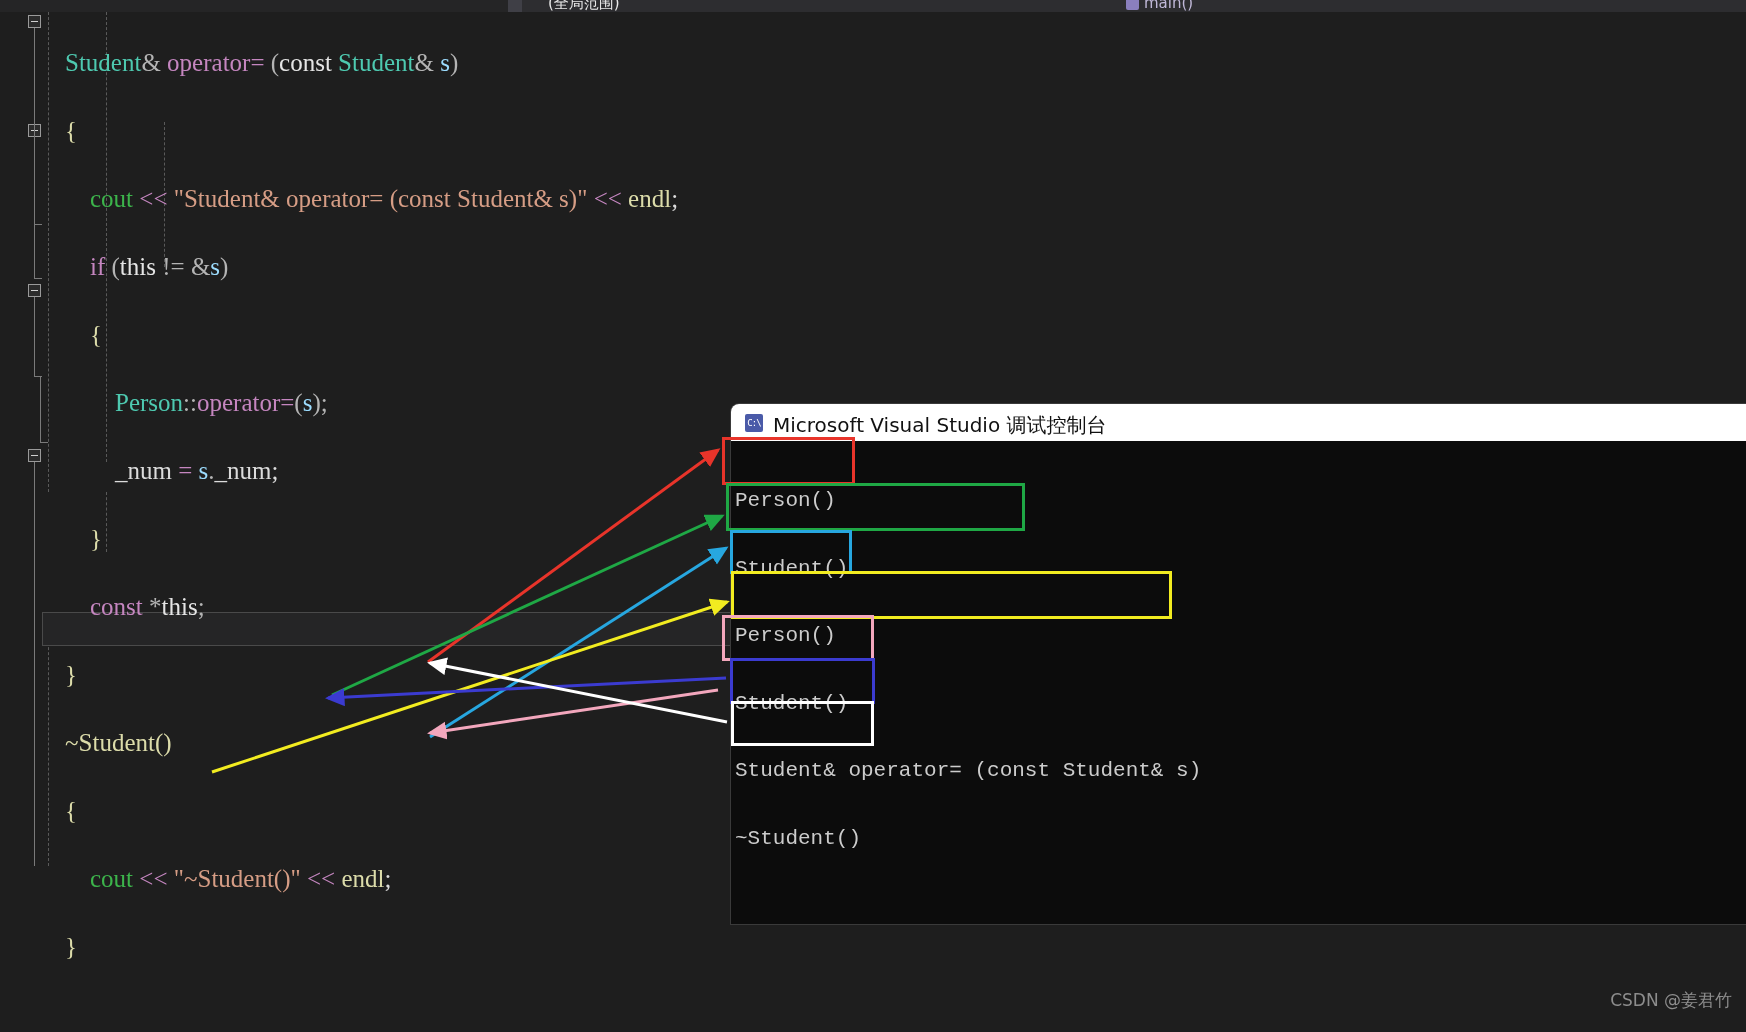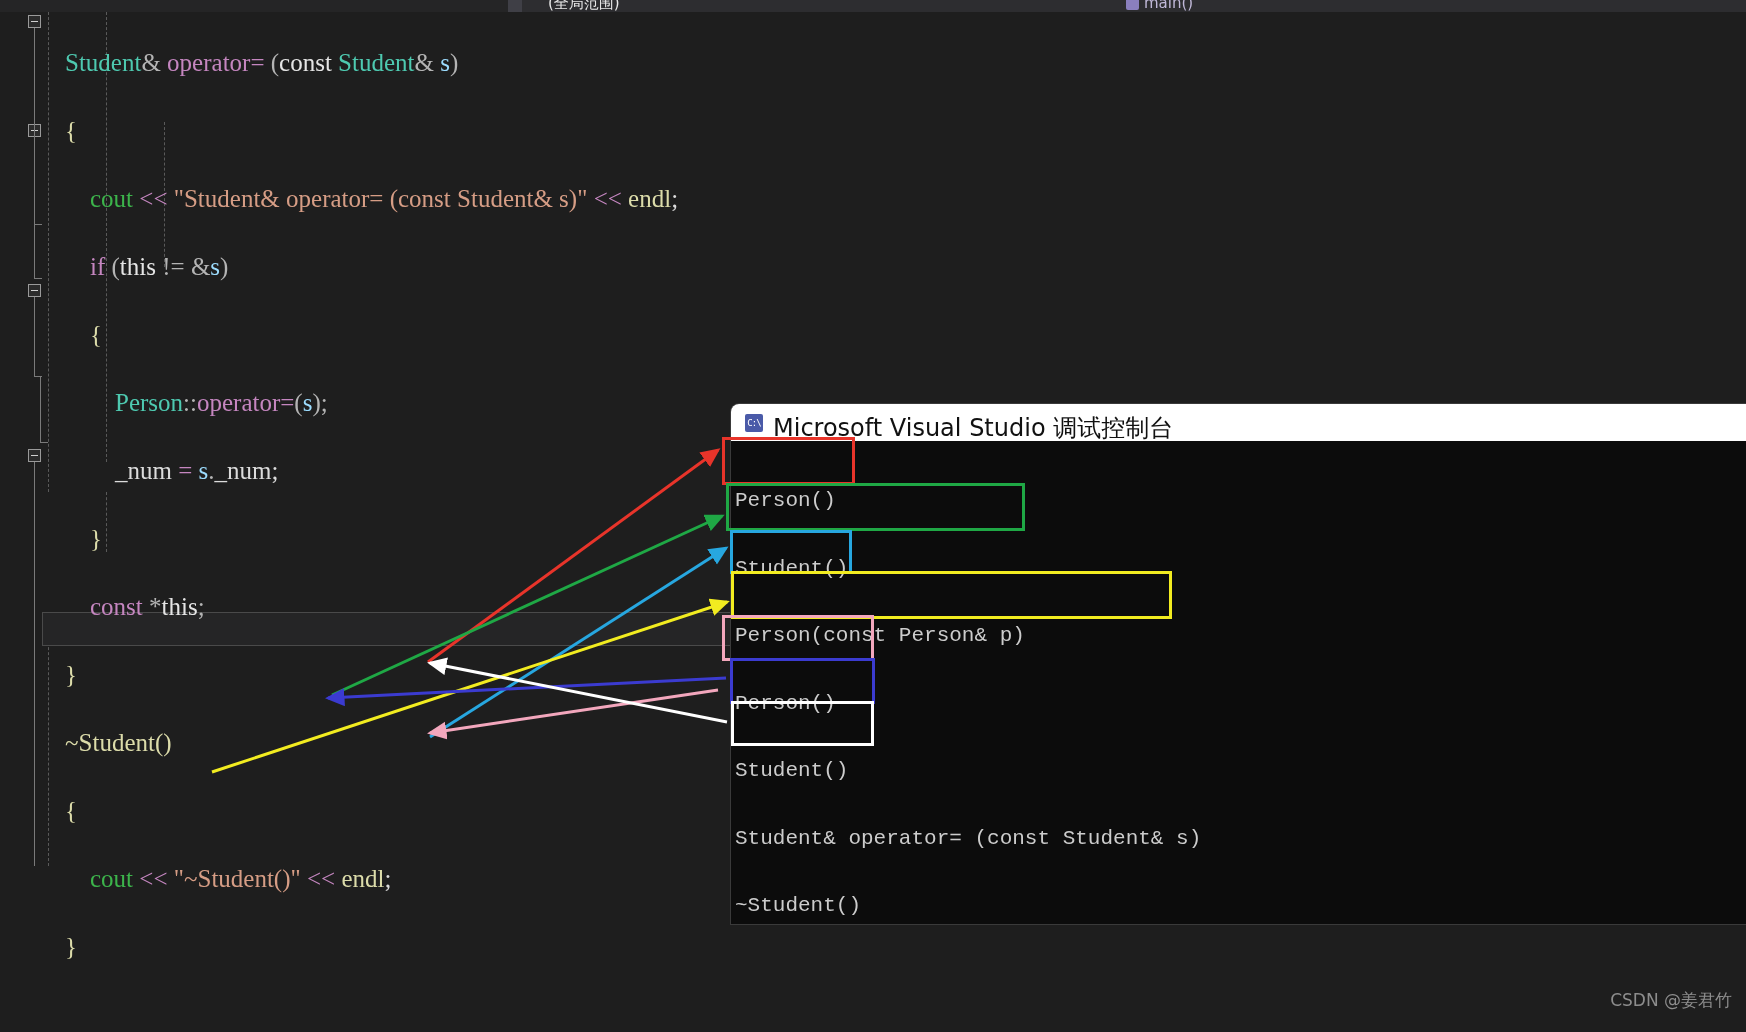--- a/index.html
+++ b/index.html
@@ -52,21 +52,21 @@
        border:1px solid #4a4a4a;box-sizing:border-box;background:#252526;}
 
   
   #console{position:absolute;left:731px;top:404px;width:1015px;height:520px;
        background:#0c0c0c;border-top-left-radius:8px;box-shadow:0 0 0 1px #3a3a3a;}
   #console-title{position:absolute;left:0;top:0;width:1015px;height:37px;background:#ffffff;
        border-top-left-radius:8px;}
   #console-ico{position:absolute;left:14px;top:10px;width:18px;height:18px;background:#4a5aa8;
        border-radius:2px;color:#fff;font-size:9px;font-family:"DejaVu Sans Mono",monospace;
        line-height:18px;text-align:center;letter-spacing:-1px;}
-  #console-title-text{position:absolute;left:42px;top:8px;font-size:24px;color:#111;
+  #console-title-text{position:absolute;left:42px;top:8px;font-size:20px;color:#111;
        font-family:"DejaVu Sans",sans-serif;white-space:nowrap;}
   #console-body{position:absolute;left:0;top:37px;width:1015px;height:494px;
        font-family:"Liberation Mono","DejaVu Sans Mono",monospace;
        font-size:21px;line-height:22.5px;color:#ccc;white-space:pre;padding:4px 0 0 4px;
        box-sizing:border-box;}
   .cl{display:block;height:22.5px;}
 
   
   .hlbox{position:absolute;box-sizing:border-box;}
 
@@ -146,21 +146,20 @@
 </div>
 
 <div id="console">
   <div id="console-title">
     <div id="console-ico">C:\</div>
     <div id="console-title-text">Microsoft Visual Studio 调试控制台</div>
   </div>
   <div id="console-body">
     <span class="cl">Person()</span>
     <span class="cl">Student()</span>
-    <span class="cl">Person(const Person&amp; p)</span>
     <span class="cl">Person()</span>
     <span class="cl">Student()</span>
     <span class="cl">Student&amp; operator= (const Student&amp; s)</span>
     <span class="cl">~Student()</span>
     
     
     
     
     
     

